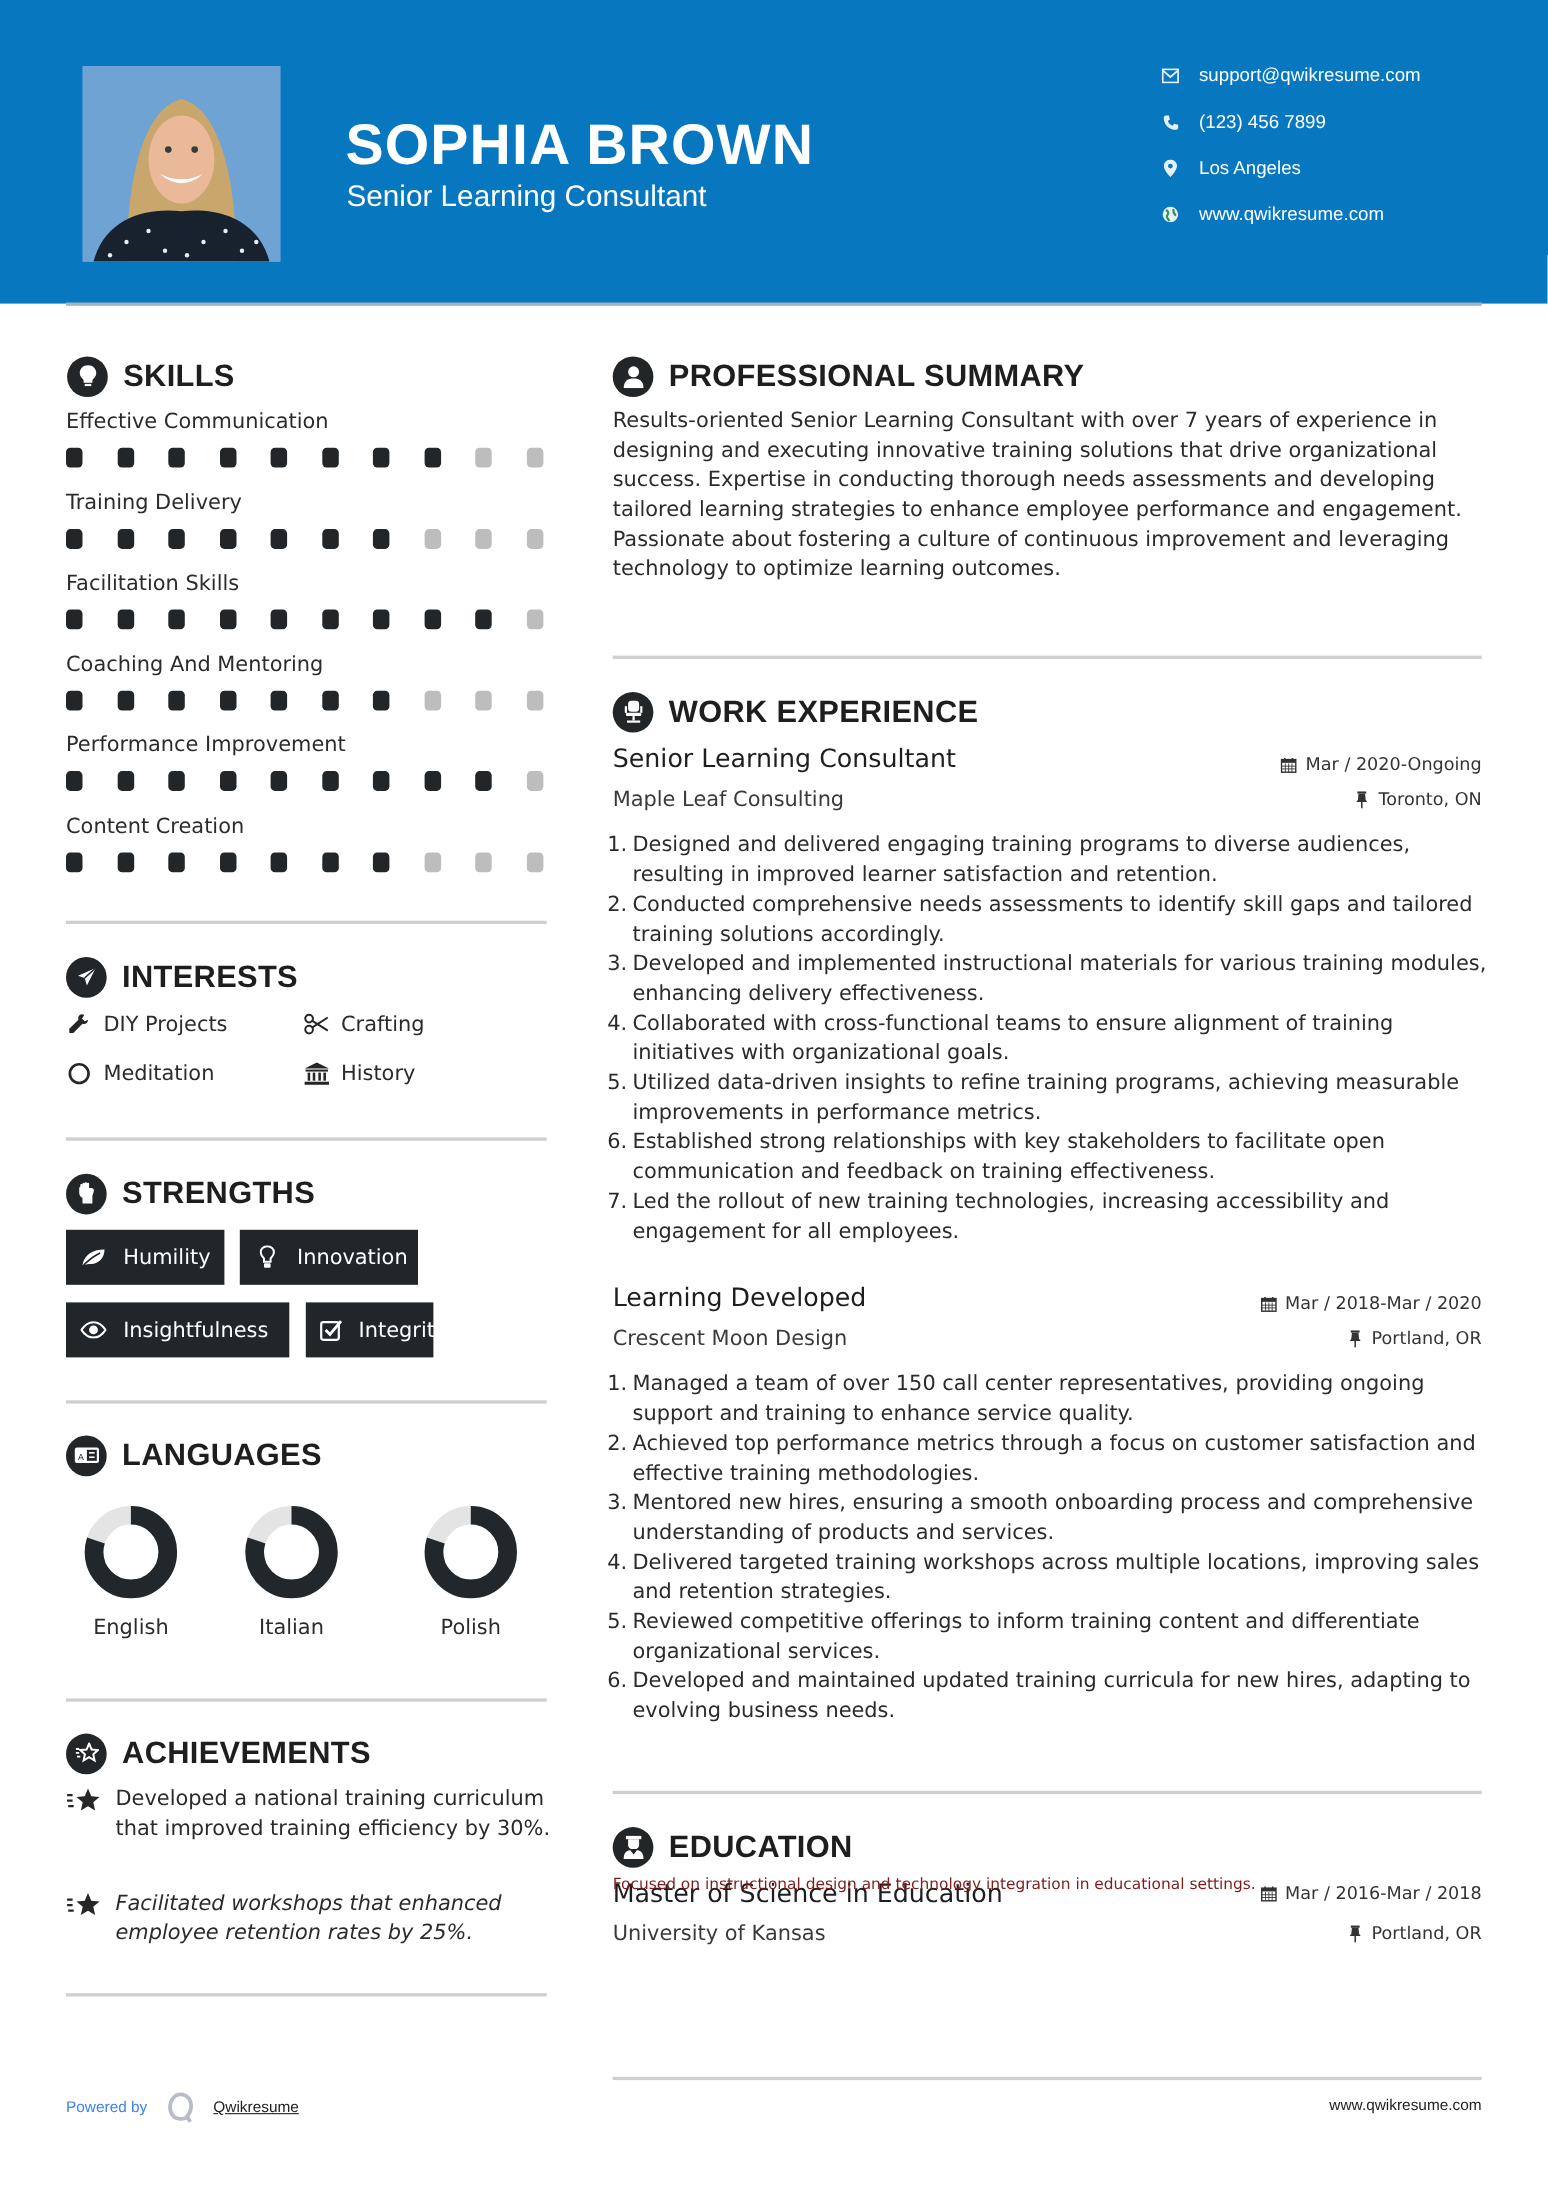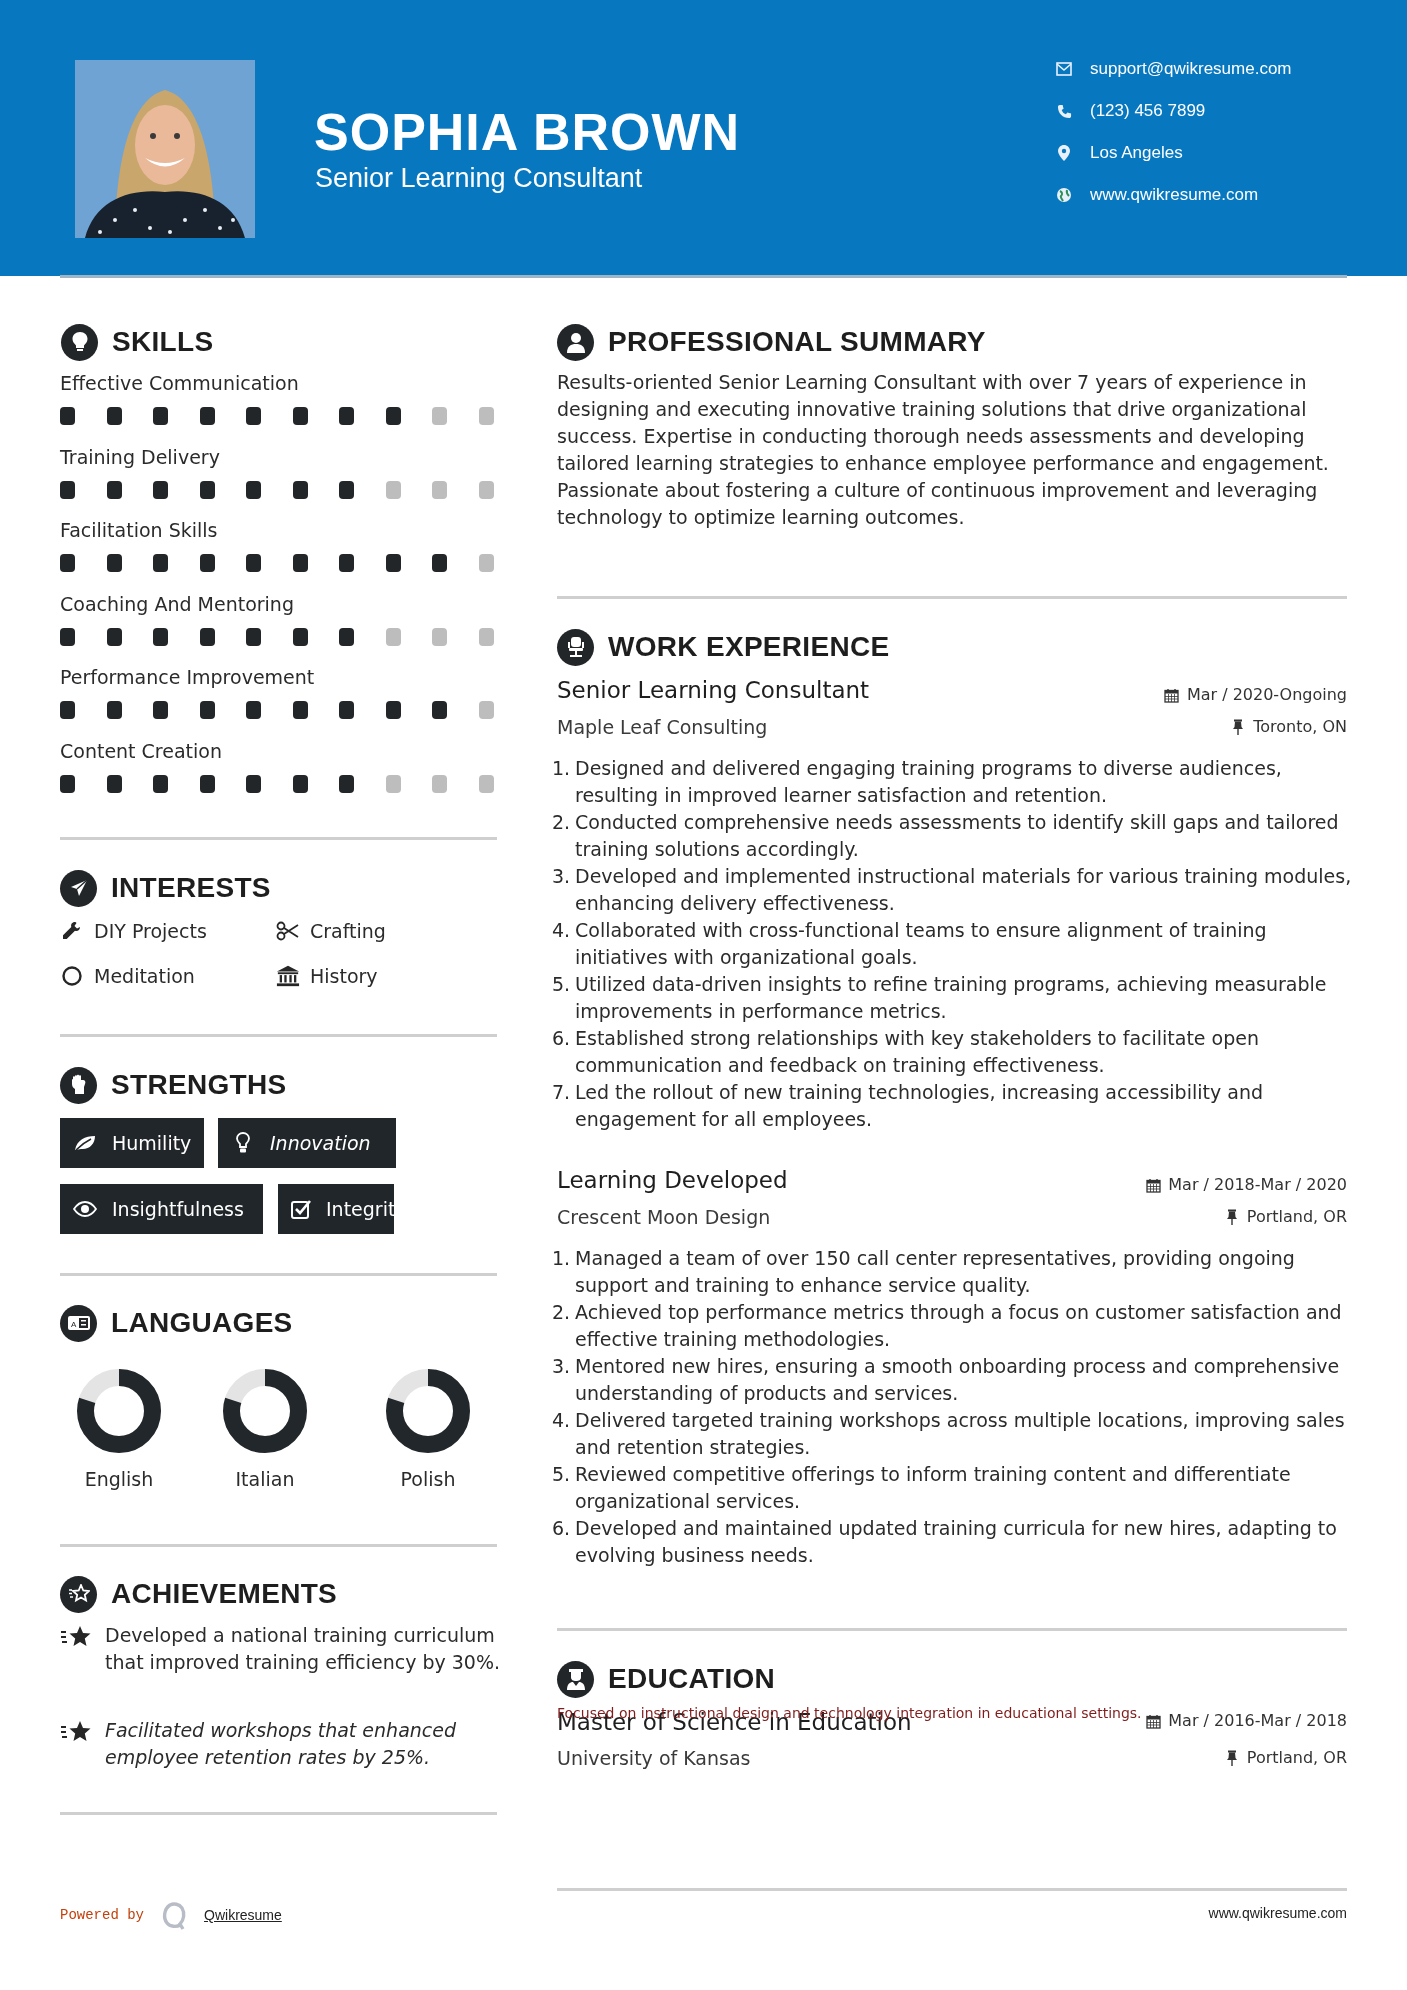--- a/index.html
+++ b/index.html
@@ -52,21 +52,21 @@
   .job-company { position: absolute; left: 557px; font-size: 19px; color: #3a3a3a; line-height: 26px; }
   .job-meta { position: absolute; right: 60px; display: flex; align-items: center; font-size: 16px; color: #333; line-height: 22px; }
   .job-meta .ic { width: 18px; height: 18px; margin-right: 6px; display: flex; align-items: center; justify-content: center; }
   .job-list { position: absolute; left: 557px; width: 795px; list-style: none; }
   .job-list li { position: relative; padding-left: 18px; font-size: 19px; line-height: 27px; color: #2b2b2b; }
   .job-list li .num { position: absolute; left: -5px; top: 0; }
 
   .edu-desc { position: absolute; left: 557px; top: 1700px; width: 795px; font-size: 14px; line-height: 27px; color: #7f1d1d; }
 
   .footer-left { position: absolute; left: 60px; top: 1898px; display: flex; align-items: center; height: 34px; }
-  .footer-left .pw { font-family: Liberation Mono, monospace; font-size: 14px; color: #c2410c; }
+  .footer-left .pw { font-family: Liberation Sans, sans-serif; font-size: 14px; color: #3b82f6; }
   .footer-left .q { margin-left: 14px; width: 32px; height: 32px; }
   .footer-left .brand { margin-left: 14px; font-family: "Liberation Sans", sans-serif; font-size: 14px; color: #222; text-decoration: underline; }
   .footer-right { position: absolute; right: 60px; top: 1905px; font-family: "Liberation Sans", sans-serif; font-size: 14px; color: #222; }
 </style>
 </head>
 <body>
 
 <div class="header">
   <div class="photo">
     <svg width="180" height="178" viewBox="0 0 180 178">
@@ -291,21 +291,21 @@
 
 <div class="tag" style="left:60px; top:1118px; width:144px;">
   <span class="ic">
     <svg width="24" height="18" viewBox="0 0 24 18">
         <path d="M2 16 C4 6 12 2 22 2 C22 10 16 16 8 15 C6 15 4 16 2 16Z" fill="#ffffff"></path>
         <path d="M3 16 C8 11 12 8 18 5" stroke="#21262a" stroke-width="1.5" fill="none"></path>
       </svg>
   </span>
   <span class="tx">Humility</span>
 </div>
-<div class="tag" style="left:218px; top:1118px; width:178px;font-style:italic;">
+<div class="tag" style="left:218px; top:1118px; width:162px;">
   <span class="ic">
     <svg width="14" height="22" viewBox="0 0 14 22">
         <path d="M7 1 C3.5 1 1 3.5 1 6.5 C1 9 2.5 10.5 4 12 L4 15 L10 15 L10 12 C11.5 10.5 13 9 13 6.5 C13 3.5 10.5 1 7 1Z" fill="none" stroke="#ffffff" stroke-width="1.8"></path>
         <rect x="4" y="16.5" width="6" height="4" rx="1" fill="#ffffff"></rect>
       </svg>
   </span>
   <span class="tx">Innovation</span>
 </div>
 <div class="tag" style="left:60px; top:1184px; width:203px;">
   <span class="ic">

